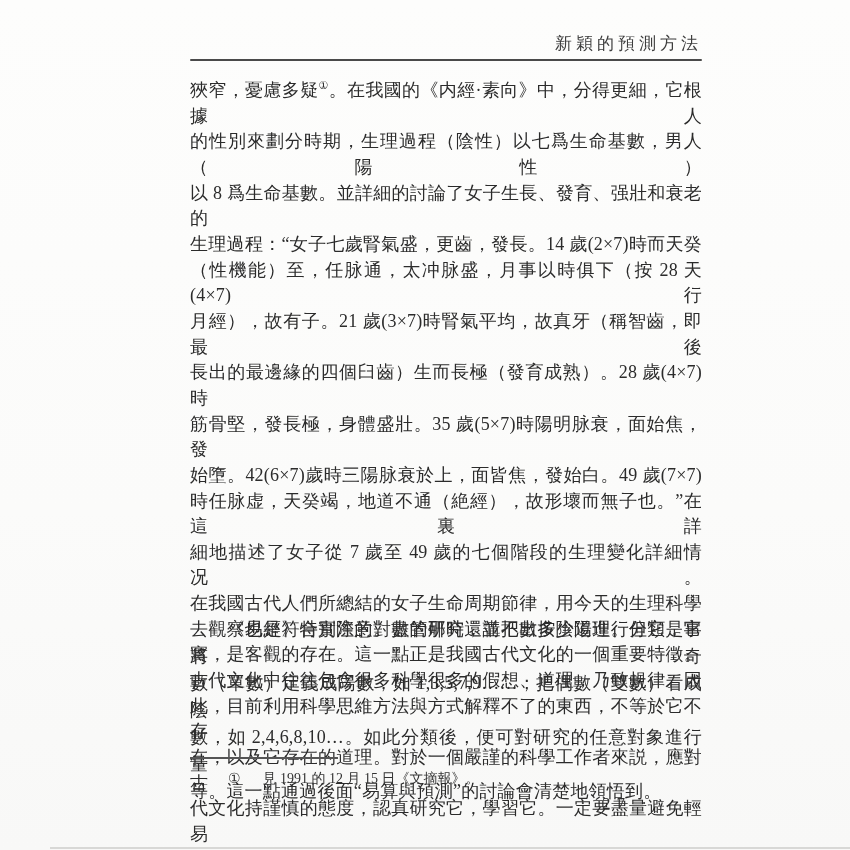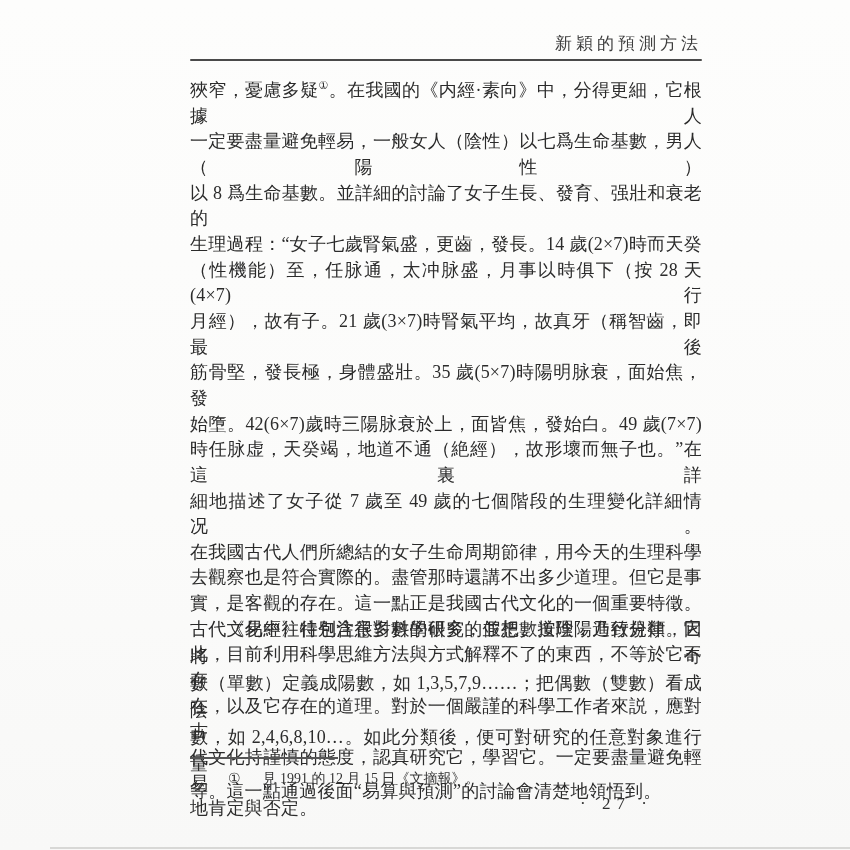--- a/index.html
+++ b/index.html
@@ -113,25 +113,26 @@
 <body>
 
 <div class="scan-page">
 
   <div class="running-header">新穎的預測方法</div>
 
   <div class="header-rule"></div>
 
   <div class="para para-1">
       <div class="tline just">狹窄，憂慮多疑<sup>①</sup>。在我國的《内經·素向》中，分得更細，它根據人</div>
-      <div class="tline just">一定要盡量避免輕易，一般女人（陰性）以七爲生命基數，男人（陽性）</div>
+      <div class="tline just">的性別來劃分時期，生理過程（陰性）以七爲生命基數，男人（陽性）</div>
       <div class="tline just">以 8 爲生命基數。並詳細的討論了女子生長、發育、强壯和衰老的</div>
       <div class="tline just">生理過程：“女子七歲腎氣盛，更齒，發長。14 歲(2×7)時而天癸</div>
       <div class="tline just">（性機能）至，任脉通，太冲脉盛，月事以時俱下（按 28 天(4×7)行</div>
       <div class="tline just">月經），故有子。21 歲(3×7)時腎氣平均，故真牙（稱智齒，即最後</div>
+      <div class="tline just">長出的最邊緣的四個臼齒）生而長極（發育成熟）。28 歲(4×7)時</div>
       <div class="tline just">筋骨堅，發長極，身體盛壯。35 歲(5×7)時陽明脉衰，面始焦，發</div>
       <div class="tline just">始墮。42(6×7)歲時三陽脉衰於上，面皆焦，發始白。49 歲(7×7)</div>
       <div class="tline just">時任脉虚，天癸竭，地道不通（絶經），故形壞而無子也。”在這裏詳</div>
       <div class="tline just">細地描述了女子從 7 歲至 49 歲的七個階段的生理變化詳細情况。</div>
       <div class="tline just">在我國古代人們所總結的女子生命周期節律，用今天的生理科學</div>
       <div class="tline just">去觀察也是符合實際的。盡管那時還講不出多少道理。但它是事</div>
       <div class="tline just">實，是客觀的存在。這一點正是我國古代文化的一個重要特徵。</div>
       <div class="tline just">古代文化中往往包含很多科學很多的假想、道理，乃致規律。因</div>
       <div class="tline just">此，目前利用科學思維方法與方式解釋不了的東西，不等於它不存</div>
       <div class="tline just">在，以及它存在的道理。對於一個嚴謹的科學工作者來説，應對古</div>

